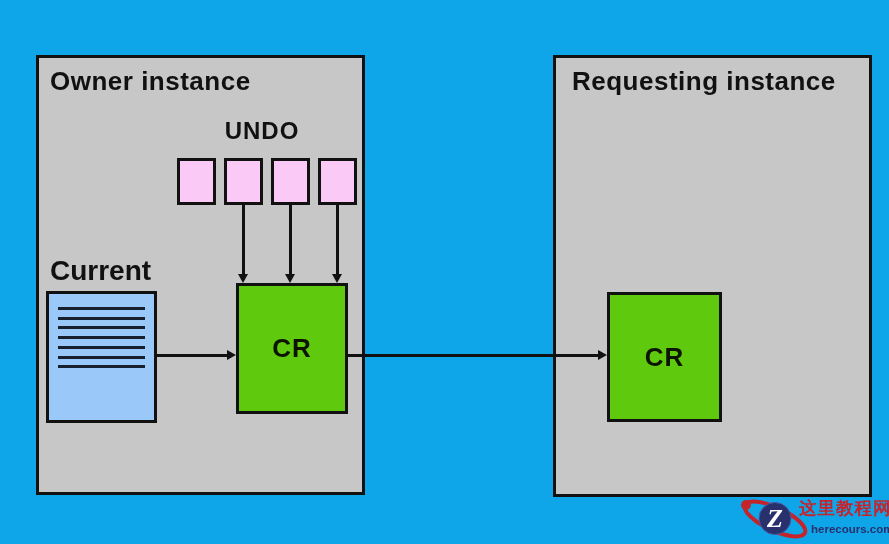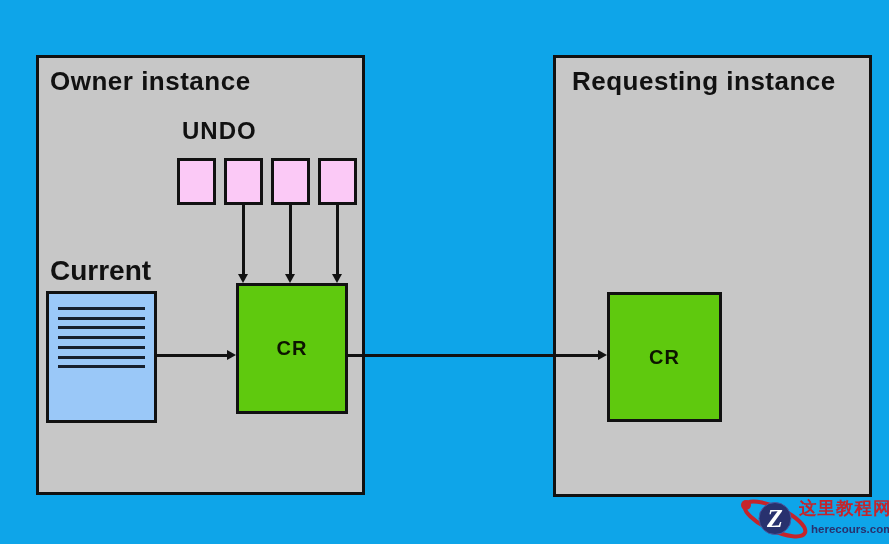--- a/index.html
+++ b/index.html
@@ -13,36 +13,36 @@
   .stage{position:relative;width:889px;height:544px;background:#0ea5e9;overflow:hidden;text-decoration:underline;}
 
   .instance-box{position:absolute;background:var(--box-fill);border:3px solid var(--border);z-index:1;}
   .owner-box{left:36px;top:55px;width:329px;height:440px;}
   .requesting-box{left:553px;top:55px;width:319px;height:442px;}
 
   .box-title{position:absolute;font-size:26px;font-weight:bold;color:#111;z-index:2;white-space:nowrap;letter-spacing:.5px;}
   .owner-title{left:50px;top:66px;}
   .requesting-title{left:572px;top:66px;}
 
-  .undo-label{position:absolute;left:182px;top:117px;width:160px;text-align:left;
+  .undo-label{position:absolute;left:182px;top:117px;width:160px;text-align:center;
     font-size:24px;font-weight:bold;color:#111;z-index:2;letter-spacing:1px;}
   .undo-blocks{position:absolute;left:177px;top:158px;display:flex;gap:8px;z-index:2;}
   .undo-block{width:39px;height:47px;background:var(--undo-fill);border:3px solid var(--border);}
 
   .current-label{position:absolute;left:50px;top:255px;font-size:28px;font-weight:bold;color:#111;z-index:2;}
   .current-buffer{position:absolute;left:46px;top:291px;width:111px;height:132px;
     background:var(--current-fill);border:3px solid var(--border);z-index:2;}
   .row-lines{position:absolute;left:9px;top:13px;width:87px;height:64px;
     background:repeating-linear-gradient(to bottom,#16202e 0 3px,transparent 3px 9.7px);}
 
   .cr-box{position:absolute;background:var(--cr-fill);border:3px solid var(--border);z-index:2;
     display:flex;align-items:center;justify-content:center;}
   .owner-cr{left:236px;top:283px;width:112px;height:131px;}
   .requesting-cr{left:607px;top:292px;width:115px;height:130px;}
-  .cr-label{font-size:20px;font-weight:bold;color:#0c1400;letter-spacing:1px;}
+  .cr-label{font-size:26px;font-weight:bold;color:#0c1400;letter-spacing:1px;}
 
   .arrow-line{position:absolute;background:var(--arrow);z-index:3;}
   .v-line{width:3px;height:70px;top:205px;}
   .v1{left:242px;} .v2{left:289px;} .v3{left:336px;}
   .arrowhead-down{position:absolute;width:0;height:0;z-index:3;top:274px;
     border-left:5px solid transparent;border-right:5px solid transparent;border-top:9px solid var(--arrow);}
   .ah1{left:238px;} .ah2{left:285px;} .ah3{left:332px;}
   .h-line{height:3px;top:354px;}
   .h1{left:157px;width:71px;} .h2{left:348px;width:251px;}
   .arrowhead-right{position:absolute;width:0;height:0;z-index:3;top:350px;

